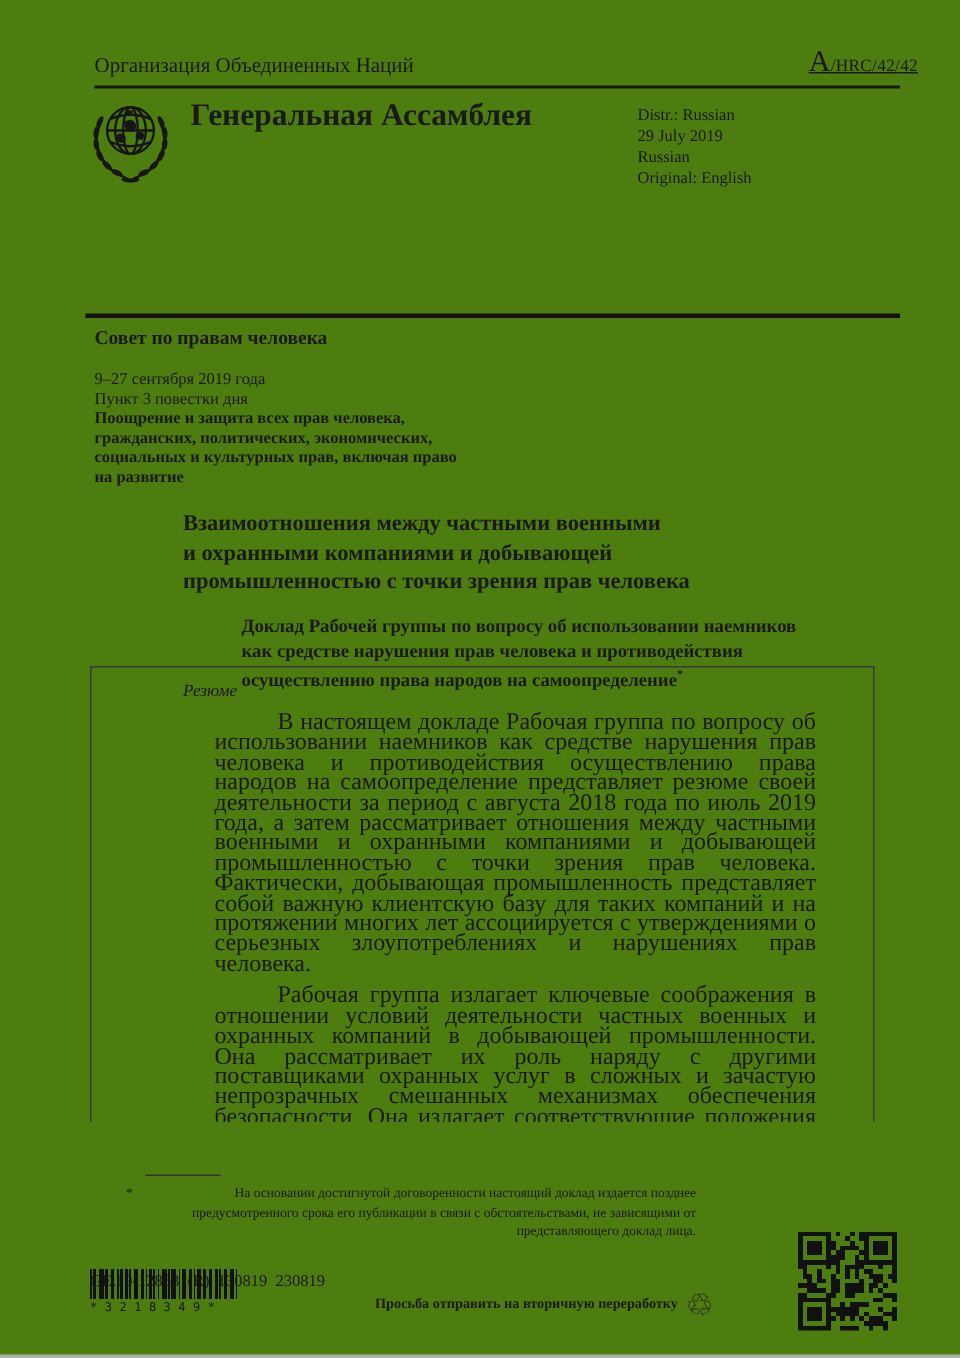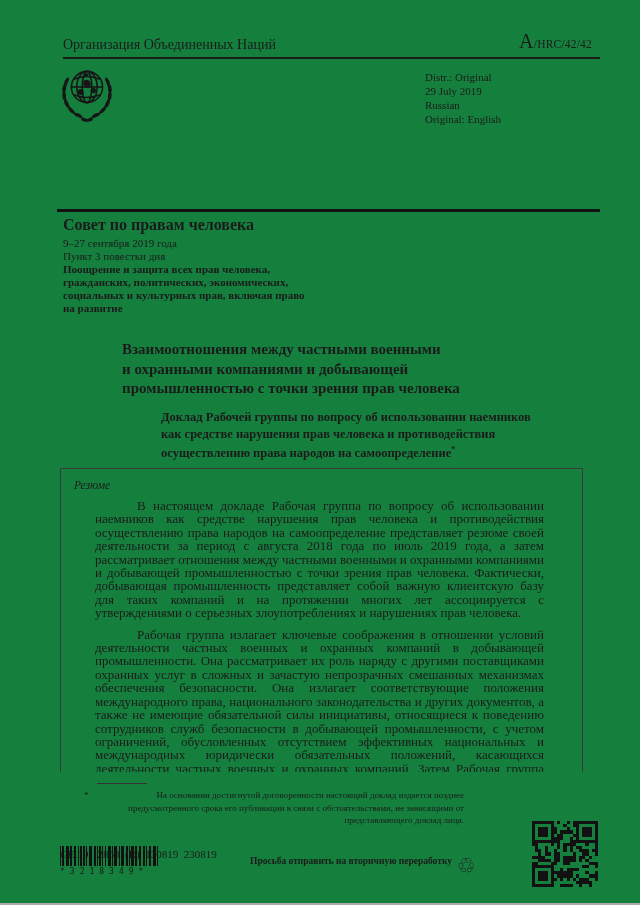--- a/index.html
+++ b/index.html
@@ -1,59 +1,60 @@
 <!DOCTYPE html>
 <html><head>
 <meta charset="utf-8">
 <style>
   html,body{margin:0;padding:0;background:#fdfdfd;}
   .page{
-    position:relative;width:640px;height:905px;background:#15803d;overflow:hidden;
+    position:relative;width:640px;height:905px;background:#4d7c0f;overflow:hidden;
     font-family:"Liberation Serif","DejaVu Serif",serif;color:#1a1a1a;
   }
   
   .org-name{position:absolute;left:63px;top:37px;font-size:14px;}
-  .doc-symbol{position:absolute;right:48px;top:30px;font-size:11.5px;letter-spacing:.2px;}
+  .doc-symbol{position:absolute;right:28px;top:30px;font-size:11.5px;letter-spacing:.2px;text-decoration:underline;}
   .doc-symbol .big-a{font-size:20px;}
   .header-rule{position:absolute;left:63px;top:57px;width:537px;height:2px;background:#1a1a1a;}
   .emblem{position:absolute;left:57px;top:63px;width:60px;height:60px;}
   .assembly-title{position:absolute;left:127px;top:64px;font-size:21px;font-weight:bold;}
   .distr{position:absolute;left:425px;top:70px;font-size:11px;line-height:14px;}
   
   .session-divider{position:absolute;left:57px;top:209px;width:543px;height:3px;background:#111;}
   
   .session{position:absolute;left:63px;top:216px;width:300px;font-size:11px;line-height:13px;}
-  .council{font-size:16px;font-weight:bold;line-height:17px;margin-bottom:4px;}
+  .council{font-size:13px;font-weight:bold;line-height:17px;margin-bottom:14px;}
   .bold{font-weight:bold;}
   .agenda-title{width:250px;font-weight:bold;}
   
   .doc-title{position:absolute;left:122px;top:340px;width:470px;font-size:15px;font-weight:bold;line-height:19.5px;}
   .doc-subtitle{position:absolute;left:122px;top:409px;width:470px;font-size:12.5px;font-weight:bold;line-height:16.5px;margin-left:39px;}
   .doc-subtitle sup{font-size:8px;}
   
   .summary-box{
-    position:absolute;left:60px;top:468px;width:523px;height:304px;box-sizing:border-box;
+    position:absolute;left:60px;top:444px;width:523px;height:304px;box-sizing:border-box;
     border-top:1px solid #3a3a3a;border-left:1px solid #3a3a3a;border-right:1px solid #3a3a3a;
     overflow:hidden;
+    padding-left:48px;
   }
   .summary-heading{font-style:italic;font-size:11.5px;margin:10px 0 0 13px;}
   .summary-body{padding:0 38px 0 34px;}
   .summary-body p{
-    margin:8px 0 0 0;font-size:13px;line-height:13.4px;text-align:justify;text-indent:42px;
+    margin:8px 0 0 0;font-size:16px;line-height:13.4px;text-align:justify;text-indent:42px;
   }
   
   .footnote-sep{position:absolute;left:97px;top:783px;width:50px;height:1px;background:#333;}
   .footnote{position:absolute;left:84px;top:789px;width:380px;display:flex;font-size:9px;line-height:12.5px;}
   .fn-mark{width:13px;flex:0 0 13px;}
   .fn-text{flex:1;text-align:right;}
   
   .ge-number{position:absolute;left:60px;top:848px;font-size:11px;white-space:pre;}
   .barcode{position:absolute;left:60px;top:846px;width:100px;height:20px;}
   .barcode-text{position:absolute;left:60px;top:867px;width:104px;font-size:8px;font-family:"DejaVu Sans Mono",monospace;letter-spacing:5px;}
-  .recycle-note{position:absolute;left:250px;top:856px;height:28px;display:flex;align-items:flex-start;gap:5px;}
+  .recycle-note{position:absolute;left:250px;top:856px;height:28px;display:flex;align-items:center;gap:5px;}
   .recycle-text{font-size:9.5px;font-weight:bold;white-space:nowrap;}
   .recycle-glyph{font-family:"DejaVu Sans",sans-serif;font-size:21px;line-height:21px;color:#222;}
   .qr{position:absolute;left:532px;top:821px;width:66px;height:66px;}
   .page-bottom-edge{position:absolute;left:0;bottom:0;width:640px;height:2px;background:#ababab;}
 </style>
 </head>
 <body>
 
 <div class="page">
 
@@ -91,23 +92,24 @@
       <ellipse cx="88" cy="42" rx="7" ry="3" transform="rotate(80 88 42)"></ellipse>
       <ellipse cx="88" cy="55" rx="7" ry="3" transform="rotate(95 88 55)"></ellipse>
       <ellipse cx="84" cy="68" rx="7" ry="3" transform="rotate(115 84 68)"></ellipse>
       <ellipse cx="76" cy="79" rx="7" ry="3" transform="rotate(135 76 79)"></ellipse>
       <ellipse cx="65" cy="87" rx="7" ry="3" transform="rotate(155 65 87)"></ellipse>
       <ellipse cx="46" cy="95" rx="6" ry="2.6" transform="rotate(-170 46 95)"></ellipse>
       <ellipse cx="54" cy="95" rx="6" ry="2.6" transform="rotate(170 54 95)"></ellipse>
     </g>
   </svg>
 
+  <div class="assembly-title">Генеральная Ассамблея</div>
 
   <div class="distr">
-    <div>Distr.: Original</div>
+    <div>Distr.: Russian</div>
     <div>29 July 2019</div>
     <div>Russian</div>
     <div>Original: English</div>
   </div>
 
   <div class="session-divider"></div>
 
   <div class="session">
     <div class="council">Совет по правам человека</div>
     <div>9–27 сентября 2019 года</div>

